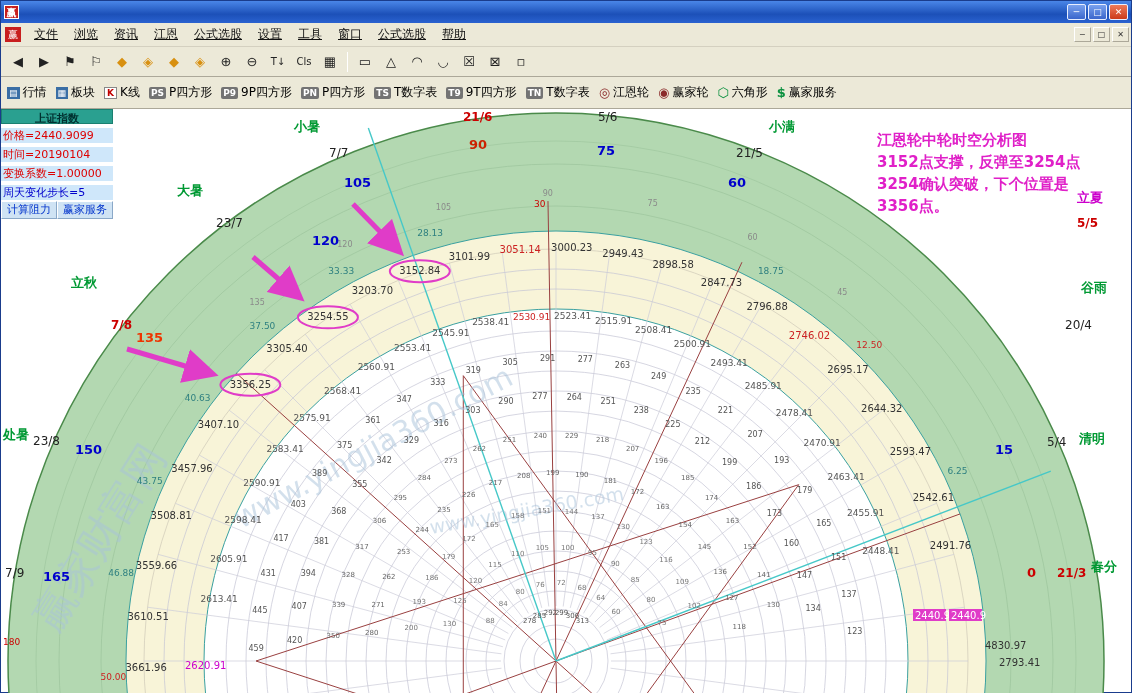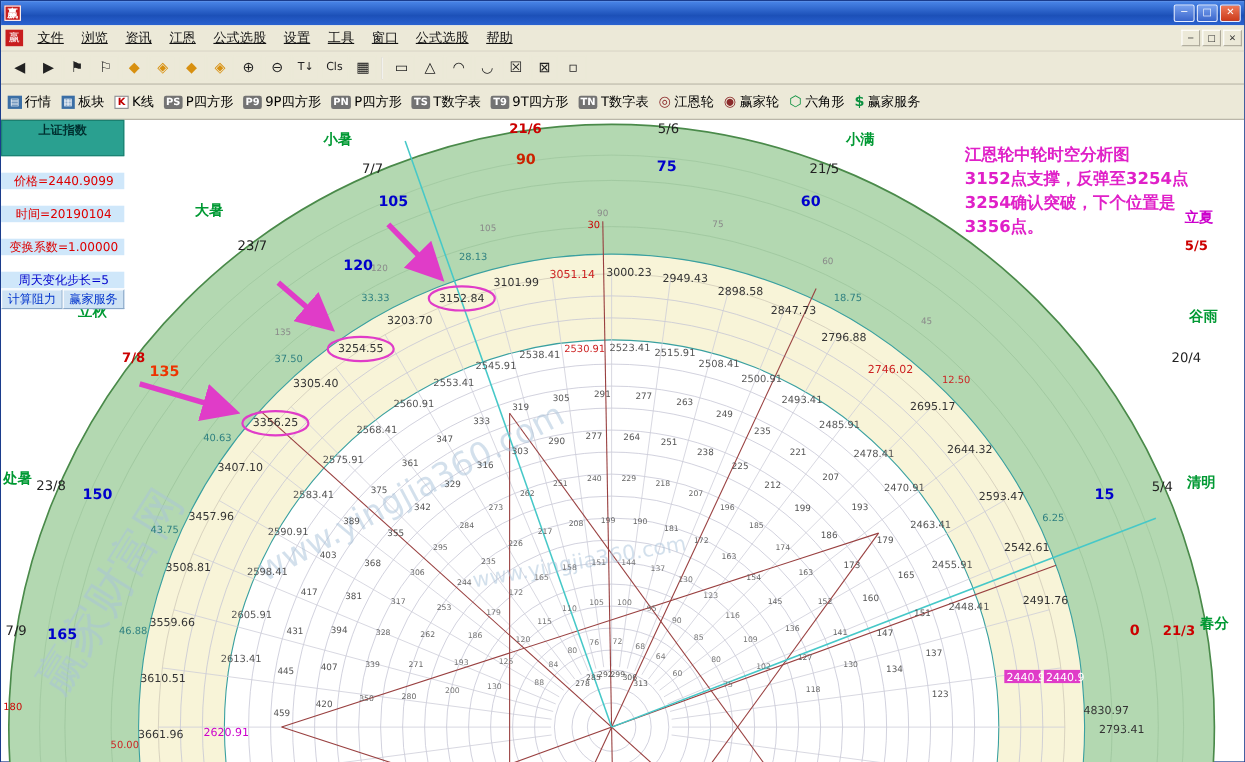--- a/index.html
+++ b/index.html
@@ -36,22 +36,22 @@
   .badge-green { color:#fff; background:#737373; font-size:9px; font-weight:bold; padding:1px 2px; border-radius:2px;}
   .icon-wheel { color:#8b2a2a; font-size:13px; }
   .icon-green { color:#0c9140; font-size:13px; font-weight:bold; }
 
   
   .chart-area { position:relative; flex:1; background:#fff; }
   svg { position:absolute; left:0; top:0; font-family:"DejaVu Sans",sans-serif; }
 
   
   .info-panel { position:absolute; left:0; top:0; width:112px; z-index:5; font-size:11px; }
-  .info-header { background:#2aa090; color:#003030; font-weight:bold; text-align:center; height:33px; line-height:17px; border:1px solid #1a8070;}
-  .info-row { background:#cfe7fa; height:15px; line-height:15px; padding-left:2px; margin-top:15px; white-space:nowrap; overflow:hidden;text-align:center;}
+  .info-header { background:#2aa090; color:#003030; font-weight:bold; text-align:center; height:15px; line-height:17px; border:1px solid #1a8070;}
+  .info-row { background:#cfe7fa; height:15px; line-height:15px; padding-left:2px; margin-top:4px; white-space:nowrap; overflow:hidden;}
   .red-text { color:#dd0000; }
   .blue-text { color:#0000cc; }
   .info-buttons { display:flex; margin-top:1px; }
   .calc-btn { flex:1; background:#cfe3f4; border:1px solid #fff; border-right-color:#8aa8c8; border-bottom-color:#8aa8c8; color:#0033cc; height:18px; line-height:16px; text-align:center; font-size:11px; cursor:default;}
 </style>
 </head>
 <body>
 
 <div class="window">
 

